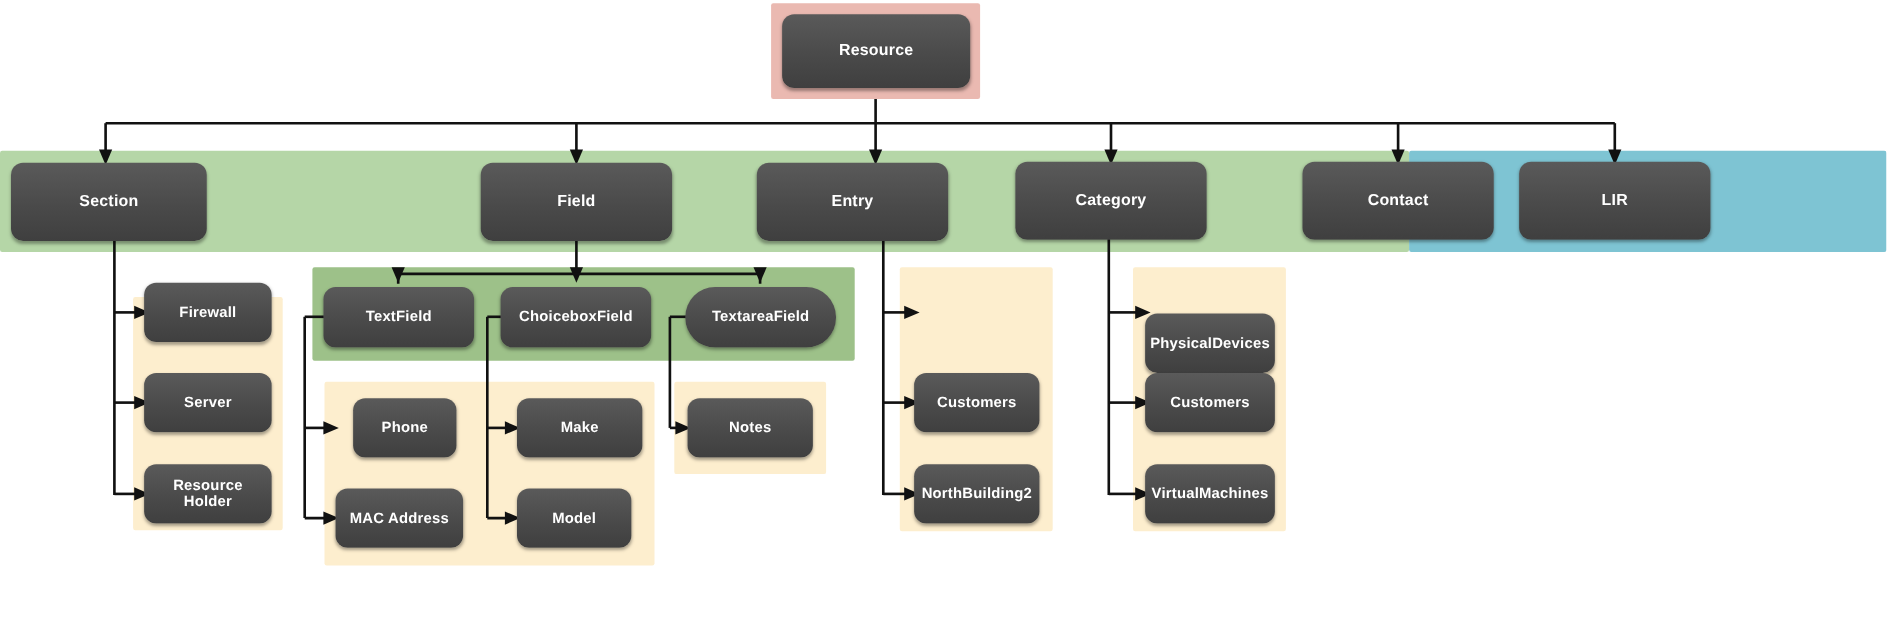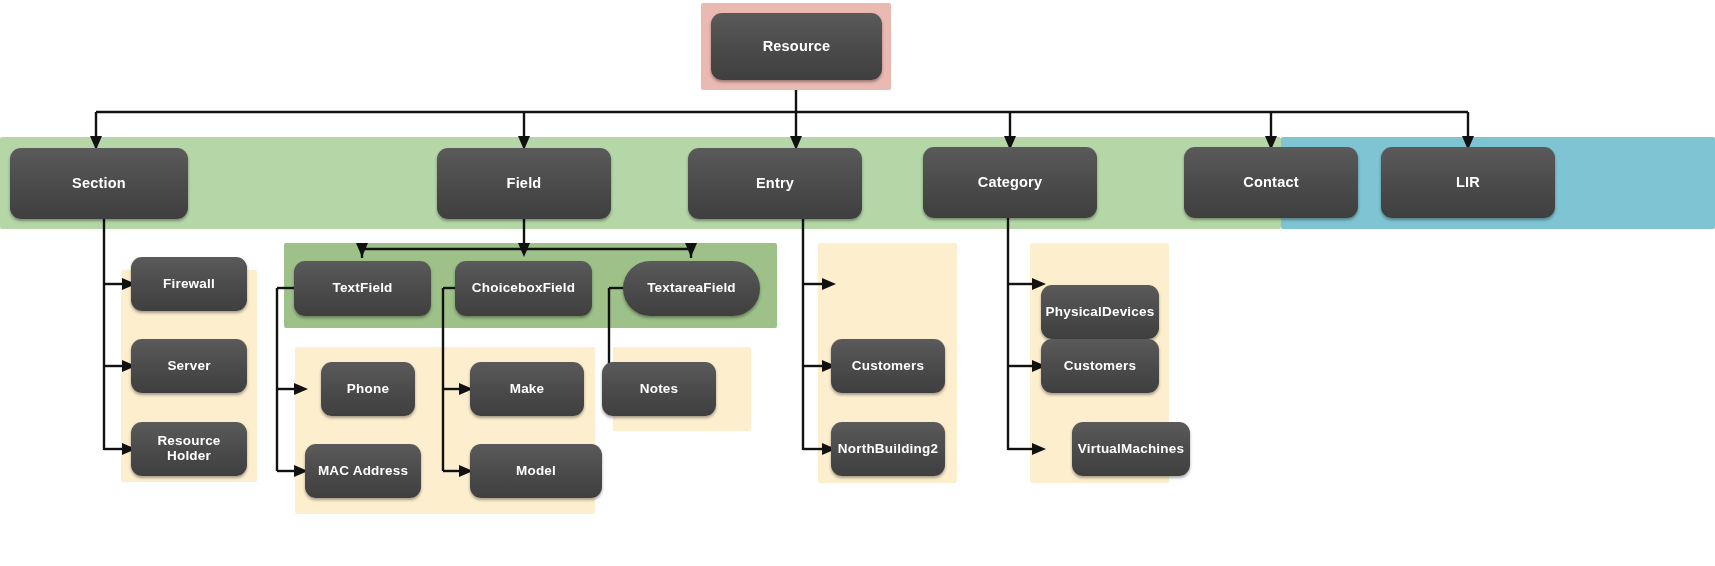--- a/index.html
+++ b/index.html
@@ -141,24 +141,24 @@
   <div class="node fs13" style="left:131px;top:422px;width:116px;height:54px;">Resource Holder</div>
 
   <div class="node fs13" style="left:294px;top:261px;width:137px;height:55px;">TextField</div>
   <div class="node fs13" style="left:455px;top:261px;width:137px;height:55px;">ChoiceboxField</div>
   <div class="node fs13" style="left:623px;top:261px;width:137px;height:55px;border-radius:27px;">TextareaField</div>
 
   <div class="node fs13" style="left:305px;top:362px;width:94px;height:54px;margin-left:16px;">Phone</div>
   <div class="node fs13" style="left:305px;top:444px;width:116px;height:54px;">MAC Address</div>
 
   <div class="node fs13" style="left:470px;top:362px;width:114px;height:54px;">Make</div>
-  <div class="node fs13" style="left:470px;top:444px;width:132px;height:54px;">Model</div>
+  <div class="node fs13" style="left:470px;top:444px;width:104px;height:54px;">Model</div>
 
-  <div class="node fs13" style="left:602px;top:362px;width:114px;height:54px;">Notes</div>
+  <div class="node fs13" style="left:625px;top:362px;width:114px;height:54px;">Notes</div>
 
   <div class="node fs13" style="left:831px;top:339px;width:114px;height:54px;">Customers</div>
   <div class="node fs13" style="left:831px;top:422px;width:114px;height:54px;">NorthBuilding2</div>
 
   <div class="node fs13" style="left:1041px;top:285px;width:118px;height:54px;">PhysicalDevices</div>
   <div class="node fs13" style="left:1041px;top:339px;width:118px;height:54px;">Customers</div>
-  <div class="node fs13" style="left:1041px;top:422px;width:118px;height:54px;margin-left:31px;">VirtualMachines</div>
+  <div class="node fs13" style="left:1041px;top:422px;width:118px;height:54px;">VirtualMachines</div>
 
 </div>
 
 </body></html>

